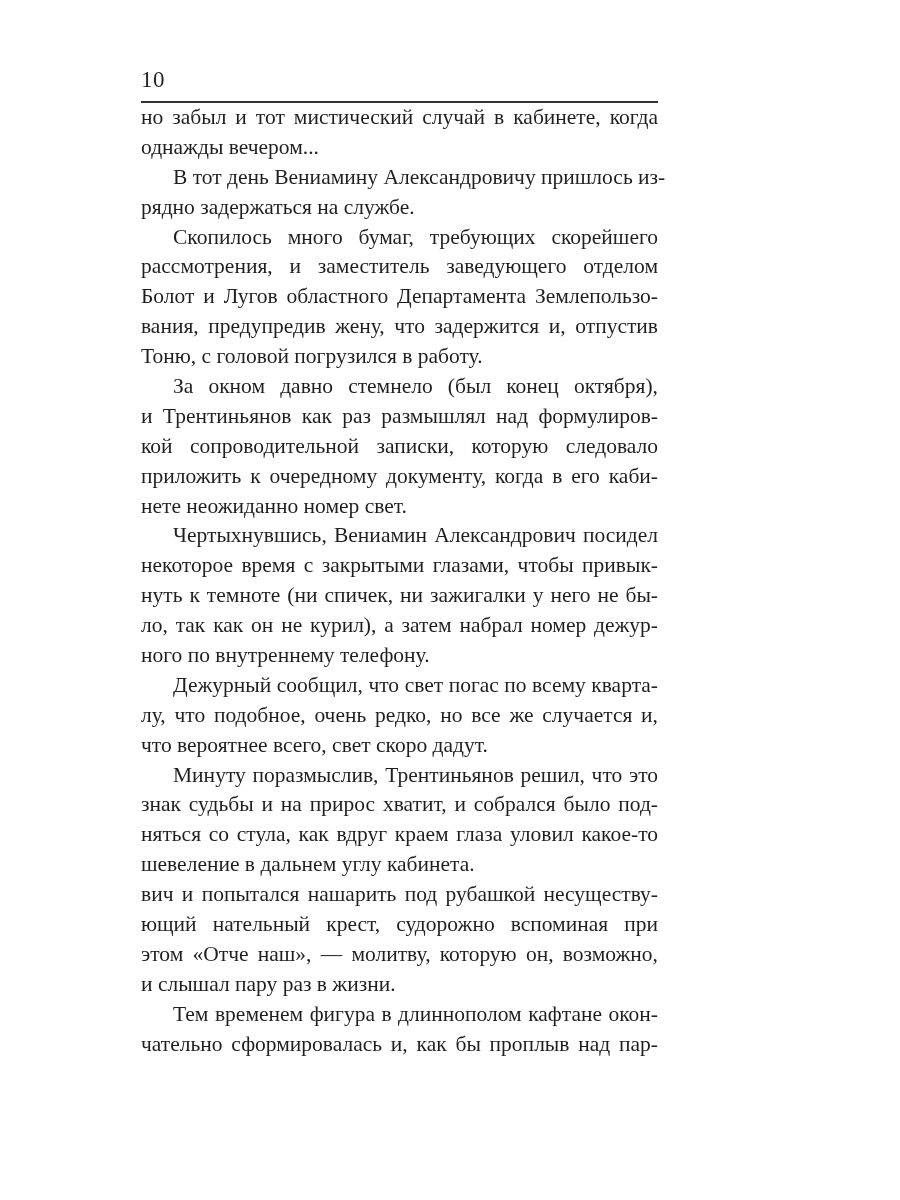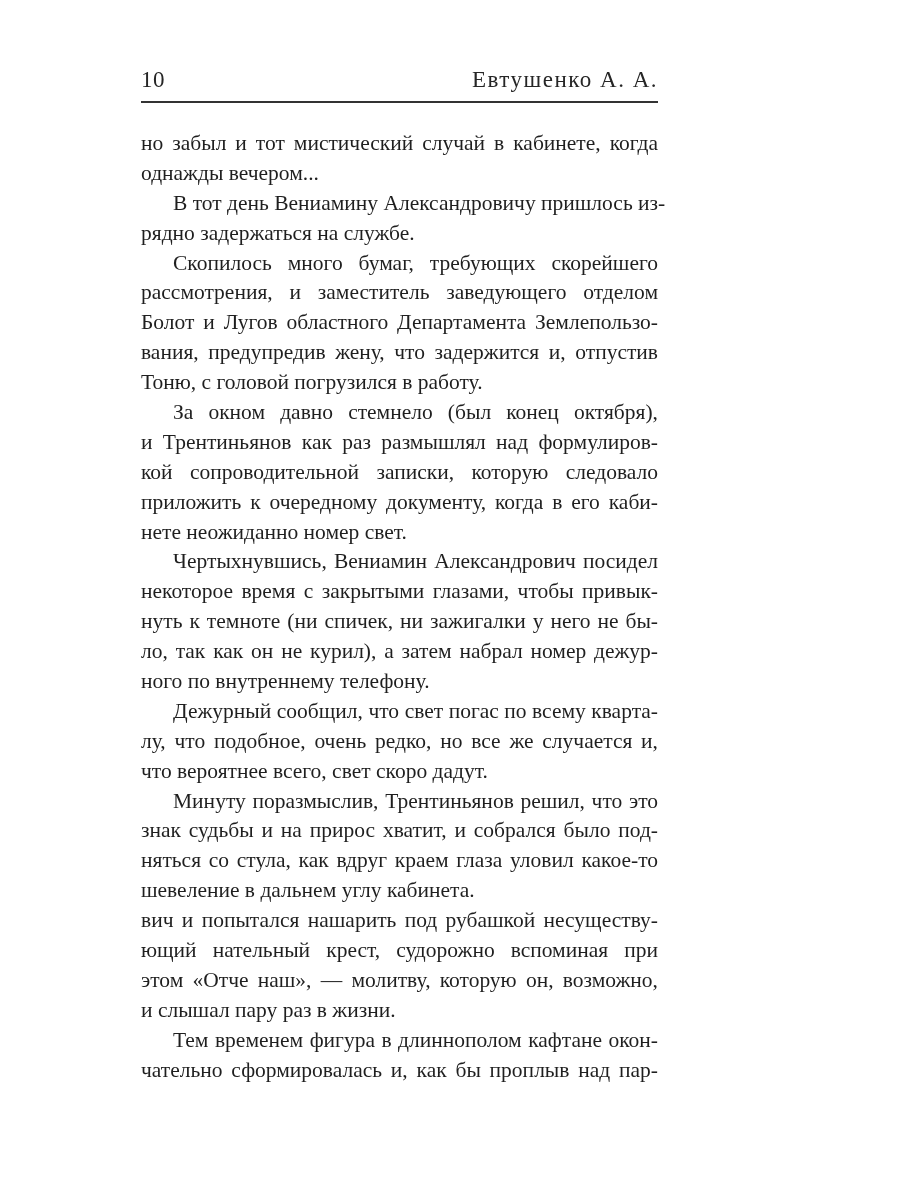--- a/index.html
+++ b/index.html
@@ -38,21 +38,20 @@
   }
   .running-title {
     letter-spacing: 1.5px;
   }
   .header-rule {
     border: none;
     border-top: 2px solid #333333;
     margin: 7px 0 0 0;
   }
   .body-text {
-    margin-top: 26px;
     font-size: 21.5px;
   }
   .paragraph {
     margin: 0;
     padding: 0;
   }
   .line {
     height: 29.9px;
     line-height: 29.9px;
     text-align: justify;
@@ -66,21 +65,20 @@
   .line.indent {
     text-indent: 32px;
   }
 </style>
 </head>
 <body>
 
 <div class="page">
   <div class="running-header">
     <span class="page-number">10</span>
-    <span class="running-title">Евтушенко А. А.</span>
   </div>
   <hr class="header-rule">
   <div class="body-text" id="body-text">
       <div class="paragraph">
         <div class="line">но забыл и тот мистический случай в кабинете, когда</div>
         <div class="line end">однажды вечером...</div>
       </div>
       <div class="paragraph">
         <div class="line indent">В тот день Вениамину Александровичу пришлось из-</div>
         <div class="line end">рядно задержаться на службе.</div>

